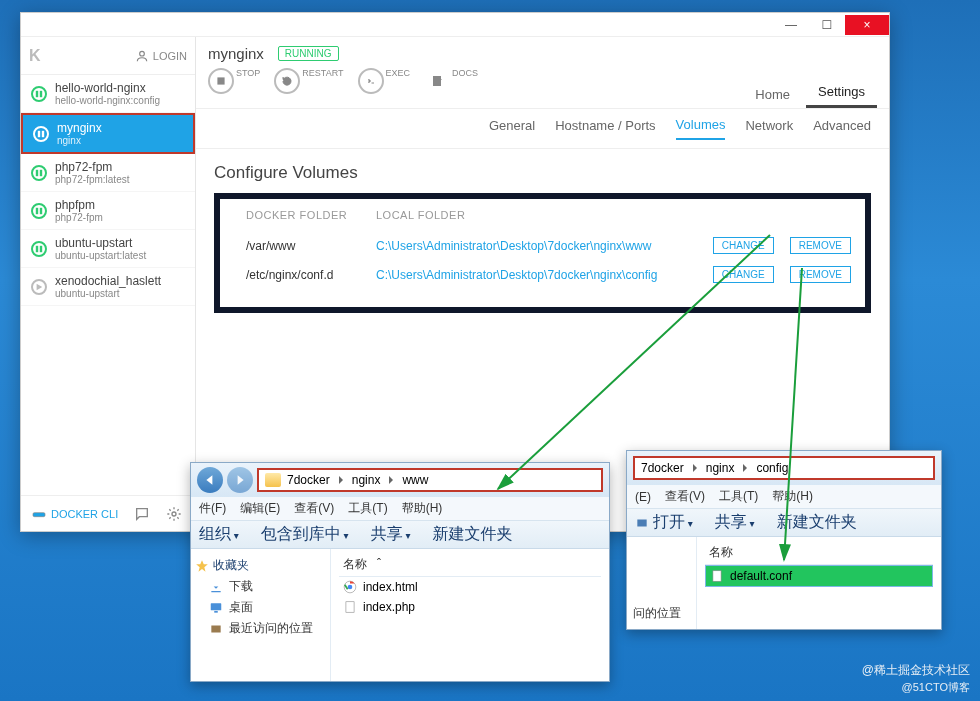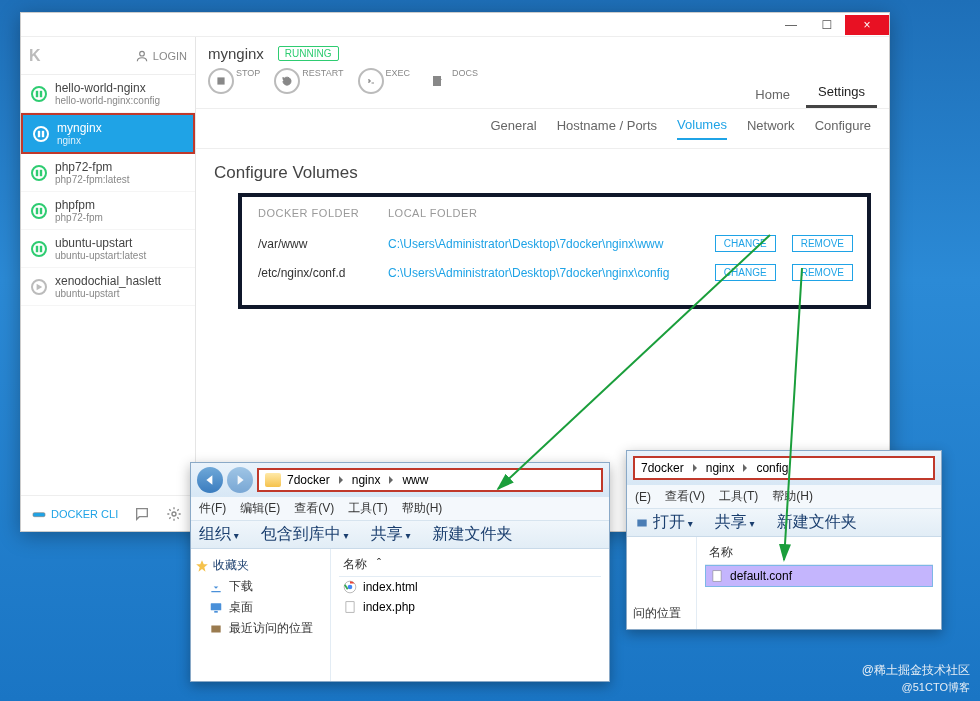--- a/index.html
+++ b/index.html
@@ -39,21 +39,21 @@
   .act .circ svg{width:12px;height:12px;fill:#888;}
   .act.docs .circ{border:none;}
   .tabs-right{display:flex;align-items:flex-end;gap:4px;height:100%;}
   .rtab{font-size:13px;color:#666;padding:6px 12px;}
   .rtab.sel{border-bottom:3px solid #444;color:#222;}
   .subtabs{height:40px;display:flex;justify-content:flex-end;align-items:center;gap:20px;padding:0 18px;border-bottom:1px solid #eee;}
   .stab{font-size:13px;color:#666;padding-bottom:6px;}
   .stab.sel{color:#1fa3e6;border-bottom:2px solid #1fa3e6;}
   .content{flex:1;padding:14px 18px;}
   .sect-title{font-size:17px;color:#444;margin-bottom:10px;font-weight:normal;}
-  .volbox{border:4px solid #0f172a;padding:10px 14px 18px 16px;margin-left:24px;}
+  .volbox{border:6px solid #0f172a;padding:10px 14px 18px 26px;}
   .volhead{display:flex;font-size:11px;color:#999;letter-spacing:.5px;margin-bottom:10px;}
   .volhead .c1{width:130px;}
   .volrow{display:flex;align-items:center;font-size:12px;padding:6px 0;}
   .volrow .c1{width:130px;color:#333;}
   .volrow .c2{flex:1;color:#1fa3e6;}
   .volrow .btns{display:flex;gap:16px;}
   .smbtn{border:1px solid #1fa3e6;color:#1fa3e6;font-size:10px;padding:2px 8px;background:#fff;}
   
   .explorer{position:absolute;background:#fff;border:1px solid #8aa9c7;box-shadow:0 4px 12px rgba(0,0,0,.3);}
   .exp1{left:190px;top:462px;width:420px;height:220px;}
@@ -69,21 +69,21 @@
   .exp-toolbar{height:28px;background:linear-gradient(#f0f6fb,#e2edf6);display:flex;align-items:center;gap:22px;padding:0 8px;font-size:16px;color:#1a3e6e;border-bottom:1px solid #c9dae9;}
   .exp-toolbar .drop::after{content:" ▾";font-size:10px;}
   .exp-body{display:flex;flex:1;height:calc(100% - 86px);}
   .exp-nav{width:140px;border-right:1px solid #e3ecf4;padding:6px 4px;font-size:12px;}
   .nav-hdr{display:flex;align-items:center;gap:4px;color:#1a3e6e;padding:2px 0;}
   .nav-item{display:flex;align-items:center;gap:6px;padding:2px 0 2px 14px;color:#333;}
   .nav-item svg,.nav-hdr svg{width:14px;height:14px;}
   .exp-files{flex:1;padding:4px 8px;font-size:12px;}
   .col-hd{color:#333;padding:3px 4px;border-bottom:1px solid #e3ecf4;}
   .file{display:flex;align-items:center;gap:6px;padding:3px 4px;}
-  .file.sel{background:#c4b5fd;border:1px solid #7db7e6;}
+  .file.sel{background:#22c55e;border:1px solid #7db7e6;}
   .ficon{width:14px;height:14px;}
   .watermark{position:absolute;right:10px;bottom:6px;font-size:11px;color:#e7eef5;}
   .watermark2{position:absolute;right:10px;bottom:22px;font-size:12px;color:#e7eef5;}
   
   svg.overlay{position:absolute;left:0;top:0;pointer-events:none;}
 </style>
 </head>
 <body>
 
 <div class="app">
@@ -222,21 +222,21 @@
         <div class="tabs-right">
           <div class="rtab">Home</div>
           <div class="rtab sel">Settings</div>
         </div>
       </div>
       <div class="subtabs">
         <div class="stab">General</div>
         <div class="stab">Hostname / Ports</div>
         <div class="stab sel">Volumes</div>
         <div class="stab">Network</div>
-        <div class="stab">Configure</div>
+        <div class="stab">Advanced</div>
       </div>
       <div class="content">
         <div class="sect-title">Configure Volumes</div>
         <div class="volbox">
           <div class="volhead">
             <div class="c1">DOCKER FOLDER</div>
             <div>LOCAL FOLDER</div>
           </div>
           <div class="volrow">
             <div class="c1">/var/www</div>

